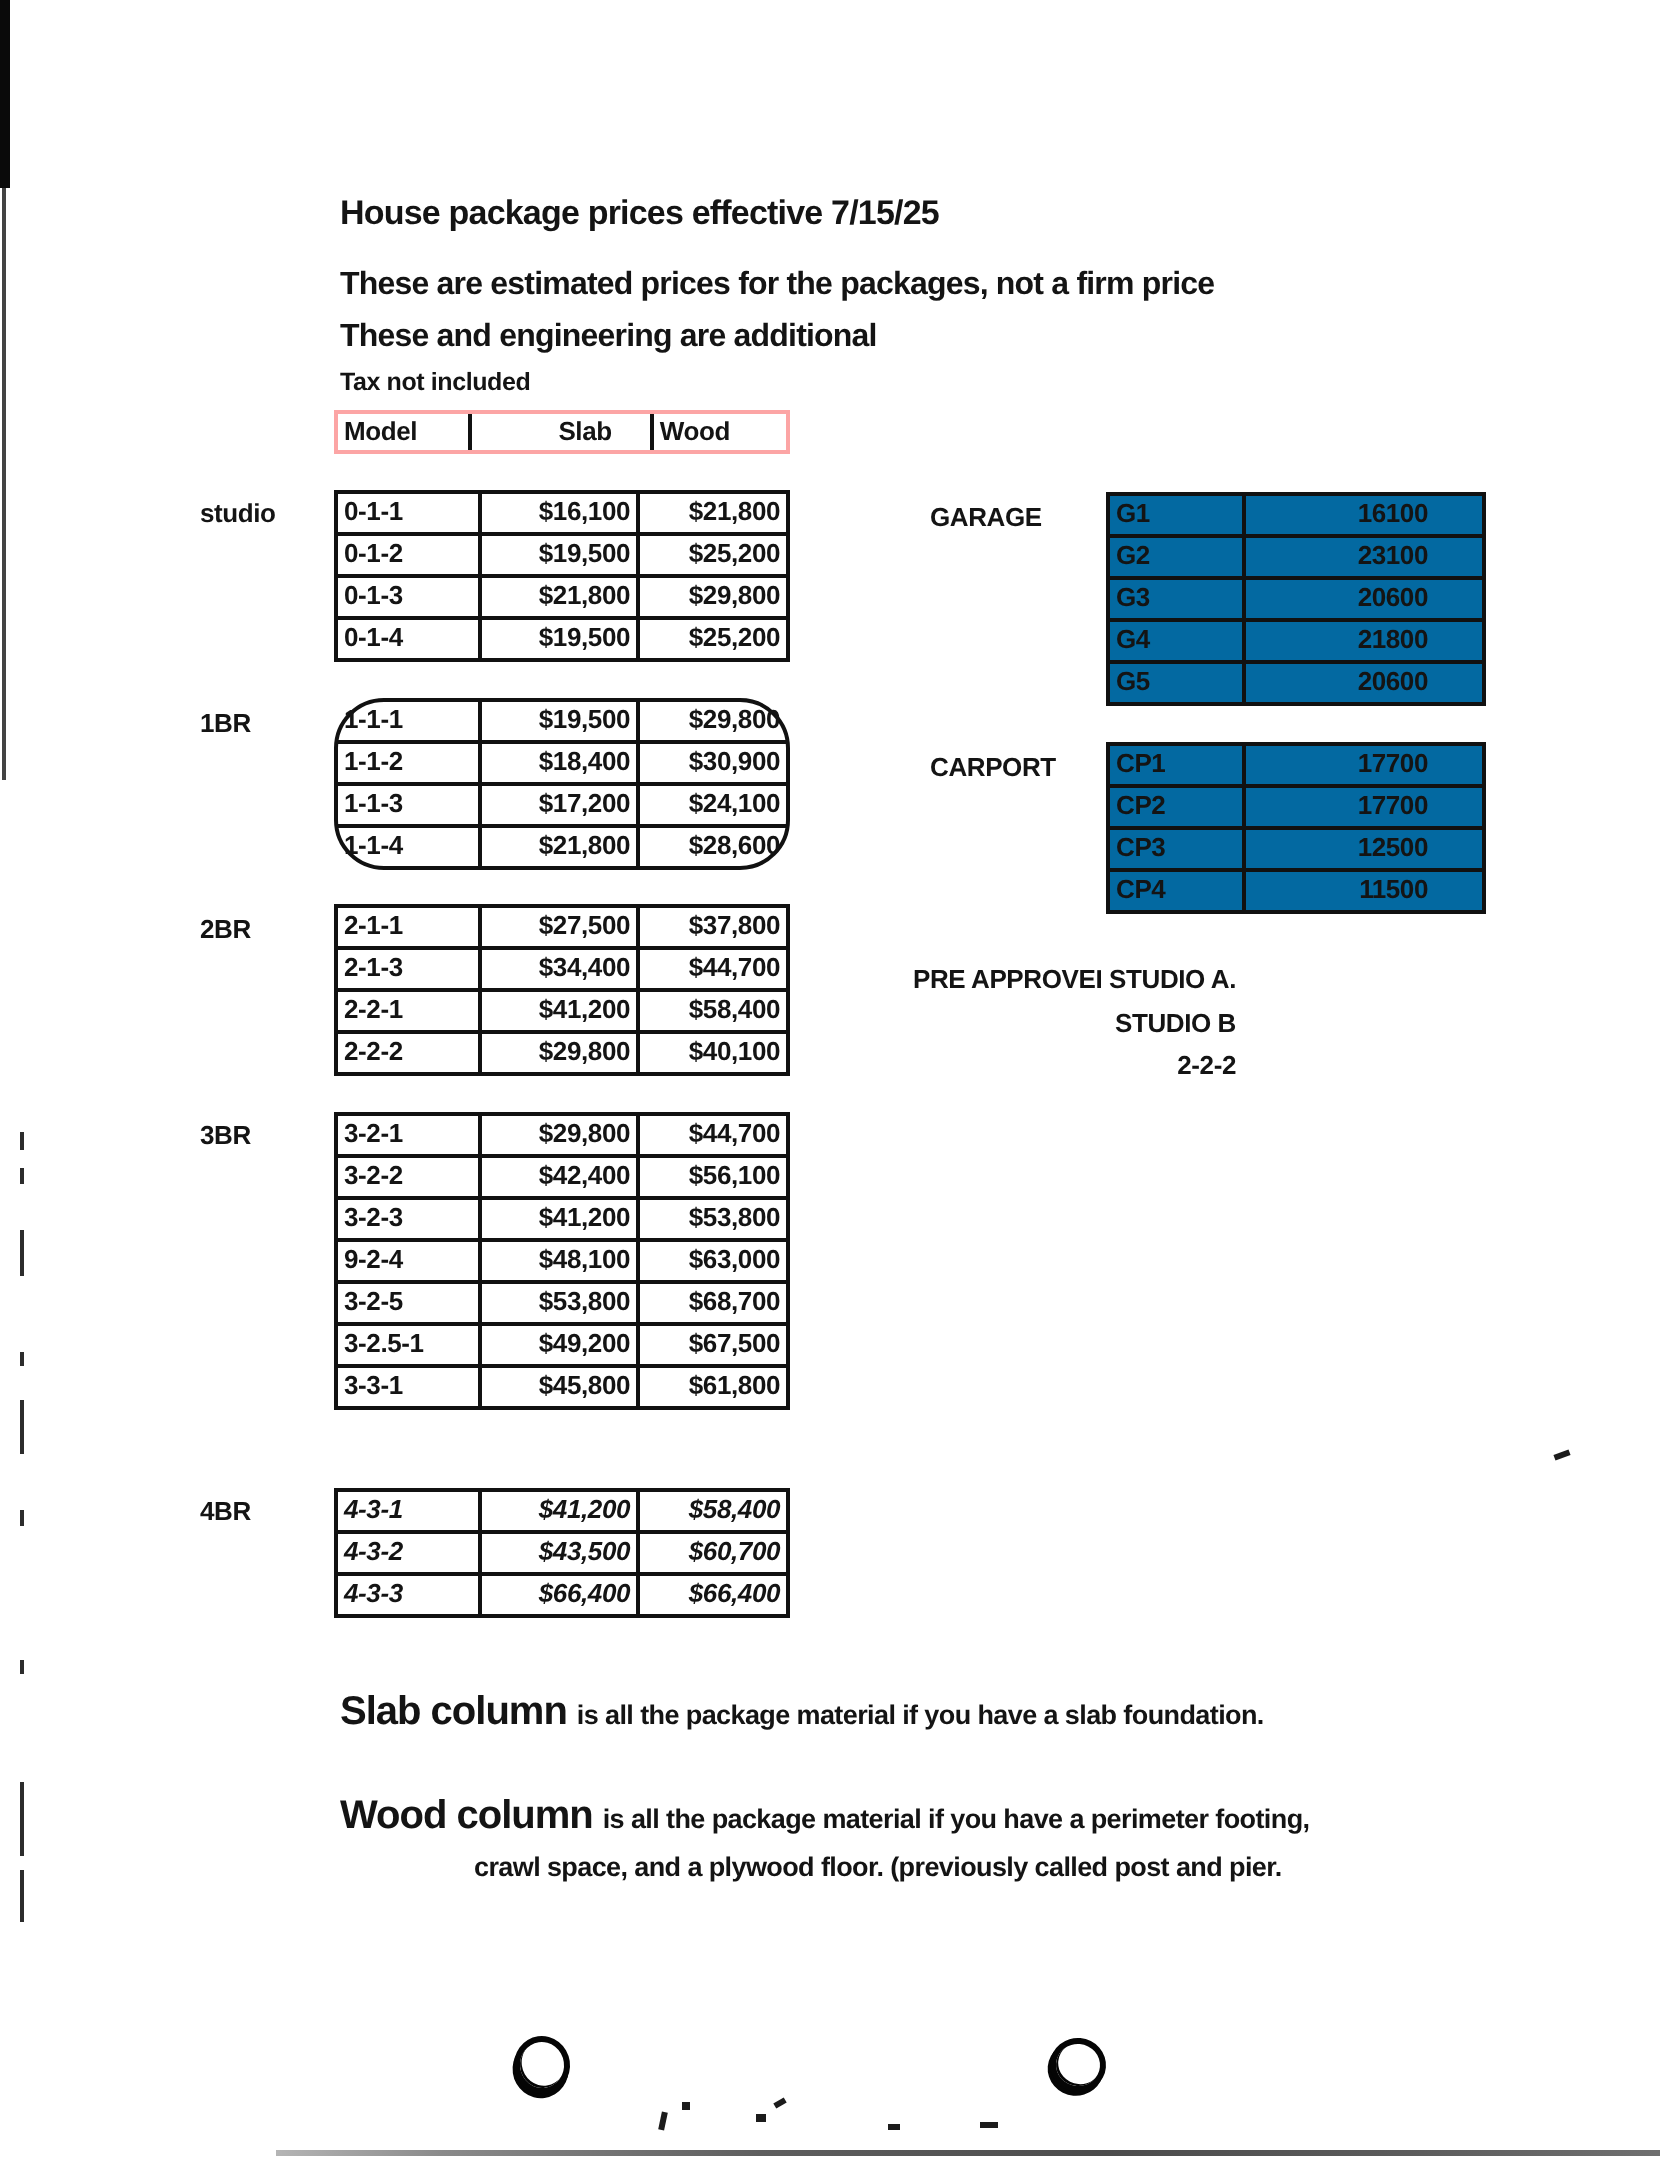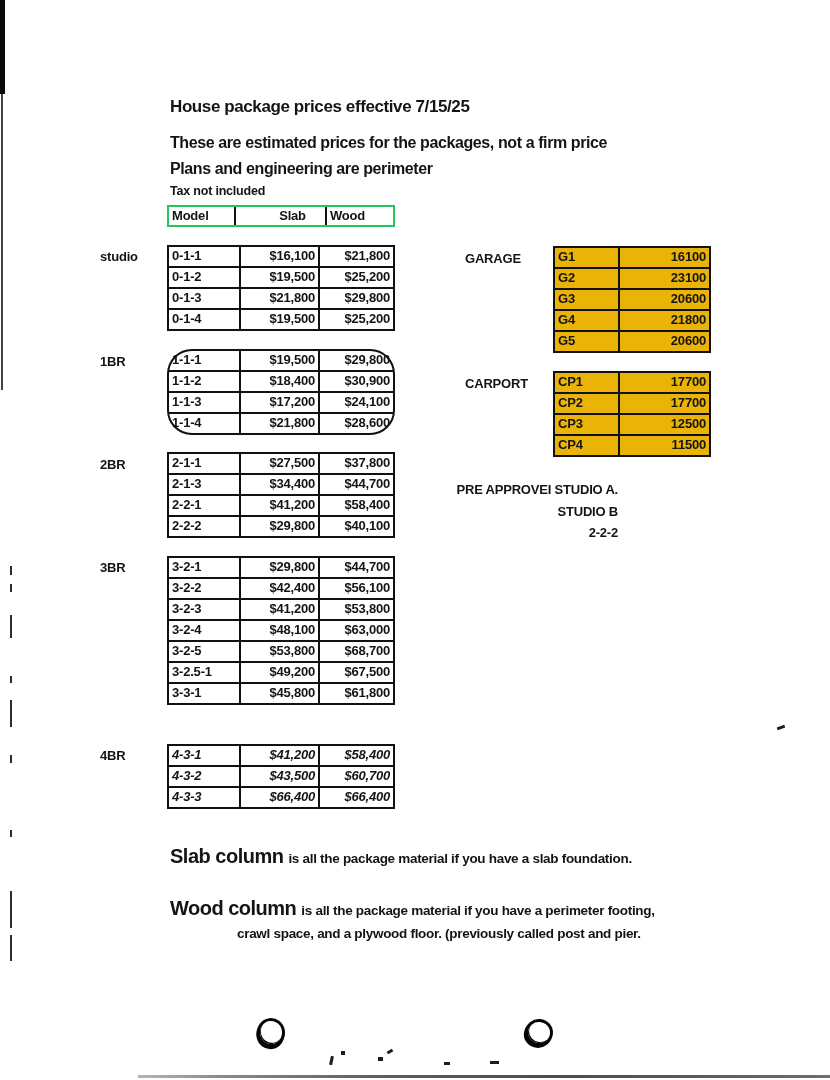--- a/index.html
+++ b/index.html
@@ -14,34 +14,34 @@
   .doc-title   { position:absolute; left:170px; top:97px;  font-size:17px;  font-weight:bold; letter-spacing:-0.4px; }
   .doc-sub1    { position:absolute; left:170px; top:134px; font-size:16px;  font-weight:bold; letter-spacing:-0.4px; }
   .doc-sub2    { position:absolute; left:170px; top:160px; font-size:16px;  font-weight:bold; letter-spacing:-0.4px; }
   .doc-tax     { position:absolute; left:170px; top:184px; font-size:12.5px; font-weight:bold; letter-spacing:-0.2px; }
 
   
   .trow { display:flex; border-bottom:2px solid #111; }
   .trow:last-child { border-bottom:none; }
   .tcell { height:19px; line-height:18px; font-size:13px; font-weight:bold; white-space:nowrap; overflow:hidden; letter-spacing:-0.2px; }
 
-  .headtable { position:absolute; left:167px; top:205px; width:228px; border:2px solid #22c55e; display:flex; background:#fff; }
+  .headtable { position:absolute; left:167px; top:205px; width:228px; border:2px solid #fca5a5; display:flex; background:#fff; }
   .hcell { height:18px; line-height:17px; font-size:13px; font-weight:bold; padding-left:3px; letter-spacing:-0.2px; }
   .hcell.h0 { width:71px; }
   .hcell.h1 { width:95px; border-left:2px solid #111;padding-left:43px; }
   .hcell.h2 { width:74px; border-left:2px solid #111; }
 
   .ptable { position:absolute; left:167px; width:228px; border:2px solid #111; background:#fff; }
   .ptable .c0 { width:70px; padding-left:3px; }
   .ptable .c1 { width:79px; text-align:right; padding-right:3px; border-left:2px solid #111; }
   .ptable .c2 { width:75px; text-align:right; padding-right:3px; border-left:2px solid #111; }
 
   .grouplabel { position:absolute; left:100px; font-size:13px; font-weight:bold; letter-spacing:-0.2px; }
 
-  .stable { position:absolute; left:553px; width:158px; border:2px solid #111; background:#eab308; }
+  .stable { position:absolute; left:553px; width:190px; border:2px solid #111; background:#0369a1; }
   .stable .c0 { width:66px; padding-left:3px; }
   .stable .c1 { width:96px; text-align:right; padding-right:3px; border-left:2px solid #111; }
   .sidelabel { position:absolute; left:465px; font-size:13px; font-weight:bold; letter-spacing:-0.2px; }
 
   .patable { position:absolute; left:622px; top:473px; width:97px; border:2px solid #111; background:#fff; }
   .patable .c0 { width:93px; text-align:right; padding-right:3px; }
   .palabels { position:absolute; right:212px; top:479px; text-align:right; font-size:13px; font-weight:bold; line-height:21.5px; letter-spacing:-0.2px; white-space:nowrap; }
 
   
   .note { position:absolute; display:flex; align-items:baseline; white-space:nowrap; }
@@ -64,21 +64,21 @@
   .bottom-bar { position:absolute; left:138px; top:1075px; width:692px; height:3px;
                 background:linear-gradient(90deg,#b5b5b5 0%,#8a8a8a 12%,#5e5e5e 35%,#4c4c4c 60%,#5a5a5a 80%,#6f6f6f 100%); }
 </style>
 </head>
 <body>
 
 <div class="page">
 
   <div class="doc-title">House package prices effective 7/15/25</div>
   <div class="doc-sub1">These are estimated prices for the packages, not a firm price</div>
-  <div class="doc-sub2">Plans and engineering are perimeter</div>
+  <div class="doc-sub2">These and engineering are additional</div>
   <div class="doc-tax">Tax not included</div>
 
   <div class="headtable">
     <div class="hcell h0">Model</div>
     <div class="hcell h1">Slab</div>
     <div class="hcell h2">Wood</div>
   </div>
 
   <div class="grouplabel" style="top:249px;">studio</div>
   <div class="grouplabel" style="top:354px;">1BR</div>
@@ -162,21 +162,21 @@
         <div class="tcell c0">3-2-2</div>
         <div class="tcell c1">$42,400</div>
         <div class="tcell c2">$56,100</div>
       </div>
       <div class="trow">
         <div class="tcell c0">3-2-3</div>
         <div class="tcell c1">$41,200</div>
         <div class="tcell c2">$53,800</div>
       </div>
       <div class="trow">
-        <div class="tcell c0">3-2-4</div>
+        <div class="tcell c0">9-2-4</div>
         <div class="tcell c1">$48,100</div>
         <div class="tcell c2">$63,000</div>
       </div>
       <div class="trow">
         <div class="tcell c0">3-2-5</div>
         <div class="tcell c1">$53,800</div>
         <div class="tcell c2">$68,700</div>
       </div>
       <div class="trow">
         <div class="tcell c0">3-2.5-1</div>

